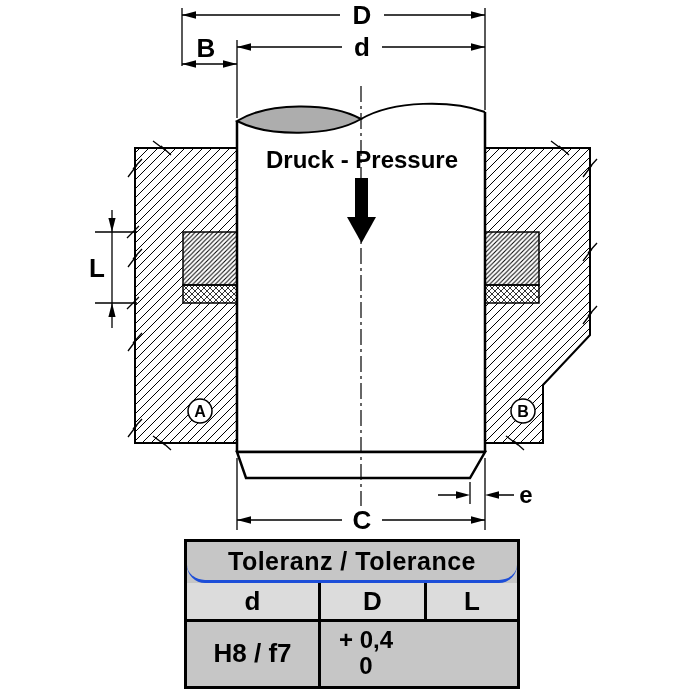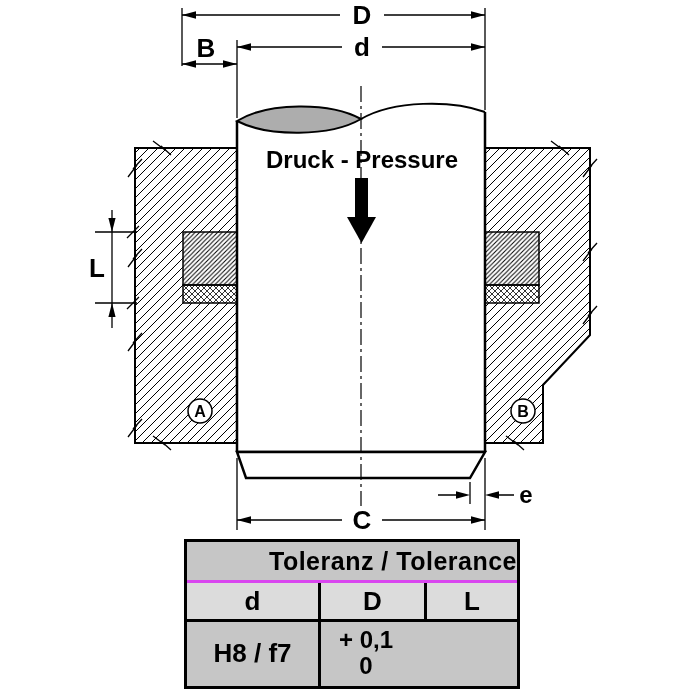--- a/index.html
+++ b/index.html
@@ -13,23 +13,24 @@
   .smalltext{font-size:24px;}
   .parttext{font-size:16px;}
   .pressuretext{font-size:24px;}
 
   
   .tol-table{
     position:absolute;left:184px;top:539px;width:336px;
     border:3px solid #000;box-sizing:border-box;background:#c6c6c6;
   }
   .tol-title{
-    height:38px;line-height:38px;text-align:right;font-weight:bold;
-    font-size:25px;background:#c6c6c6;border-bottom:3px solid #d946ef;
+    height:38px;line-height:38px;text-align:center;font-weight:bold;
+    font-size:25px;background:#c6c6c6;border-bottom:3px solid #1d4ed8;
     letter-spacing:0.5px;
+    border-radius:18px;
   }
   .tol-row{display:flex;}
   .tol-row.cols{background:#dcdcdc;border-bottom:3px solid #000;}
   .tol-row.vals{background:#c6c6c6;}
   .tol-cell{
     box-sizing:border-box;text-align:center;font-weight:bold;font-size:26px;
   }
   .tol-cell.c1{width:134px;border-right:3px solid #000;}
   .tol-cell.c2{width:106px;border-right:3px solid #000;}
   .tol-cell.c3{width:90px;}
@@ -165,19 +166,19 @@
   <div class="tol-table">
     <div class="tol-title">Toleranz / Tolerance</div>
     <div class="tol-row cols">
       <div class="tol-cell c1">d</div>
       <div class="tol-cell c2">D</div>
       <div class="tol-cell c3">L</div>
     </div>
     <div class="tol-row vals">
       <div class="tol-cell c1">H8 / f7</div>
       <div class="tol-cell c3">
-        <div>+ 0,1</div>
+        <div>+ 0,4</div>
         <div>0</div>
       </div>
     </div>
   </div>
 
 </div>
 
 </body></html>

